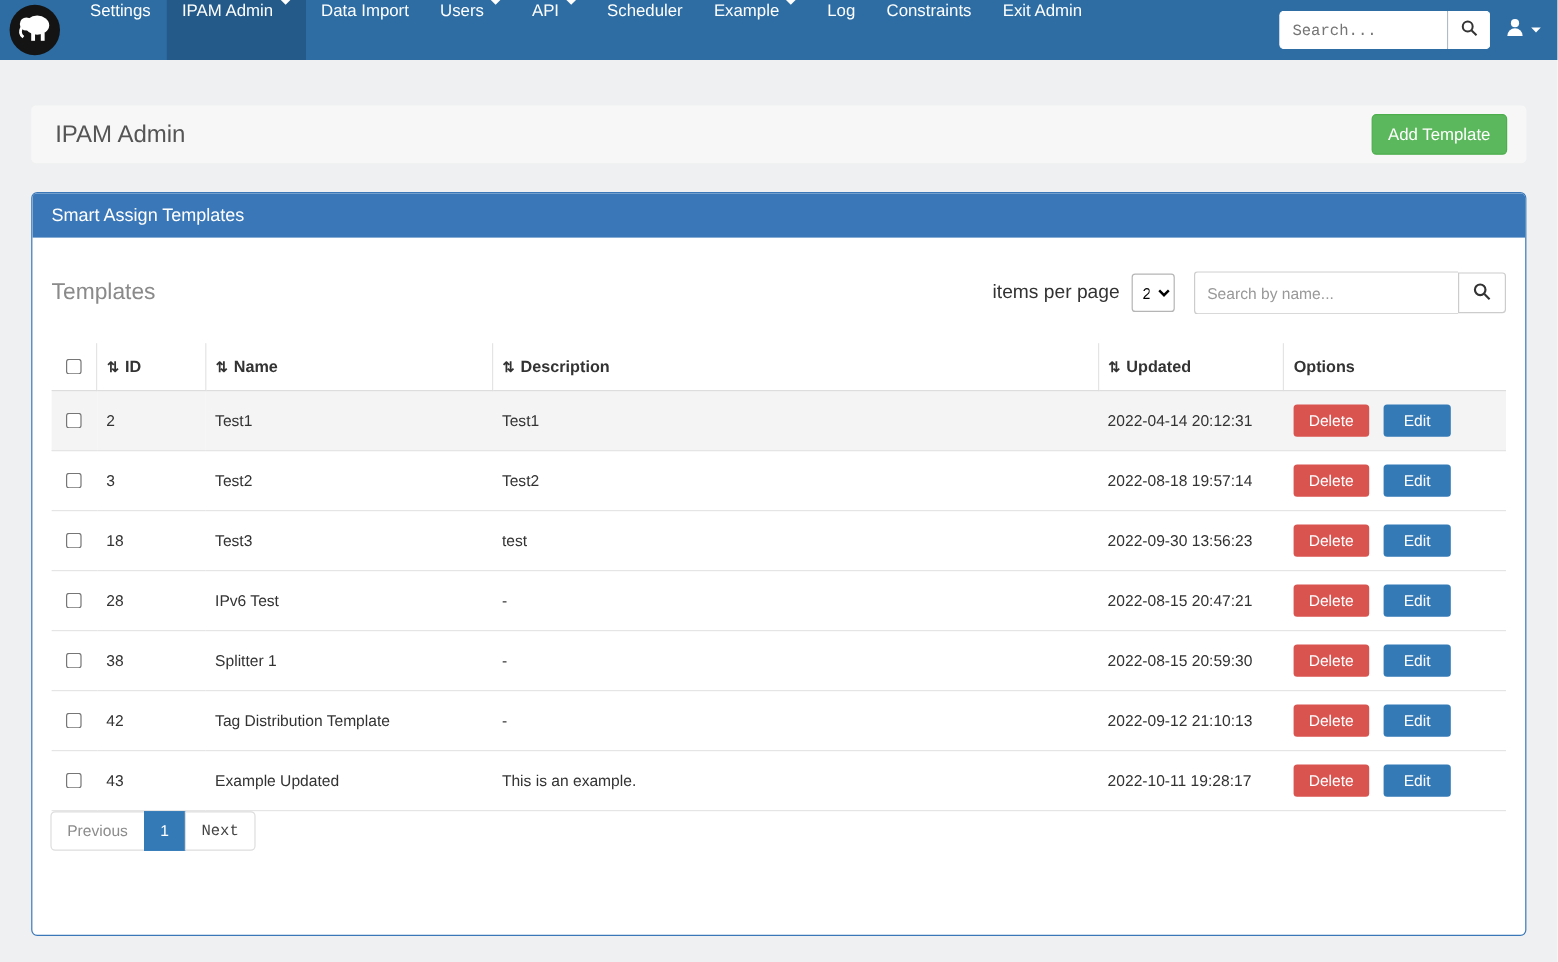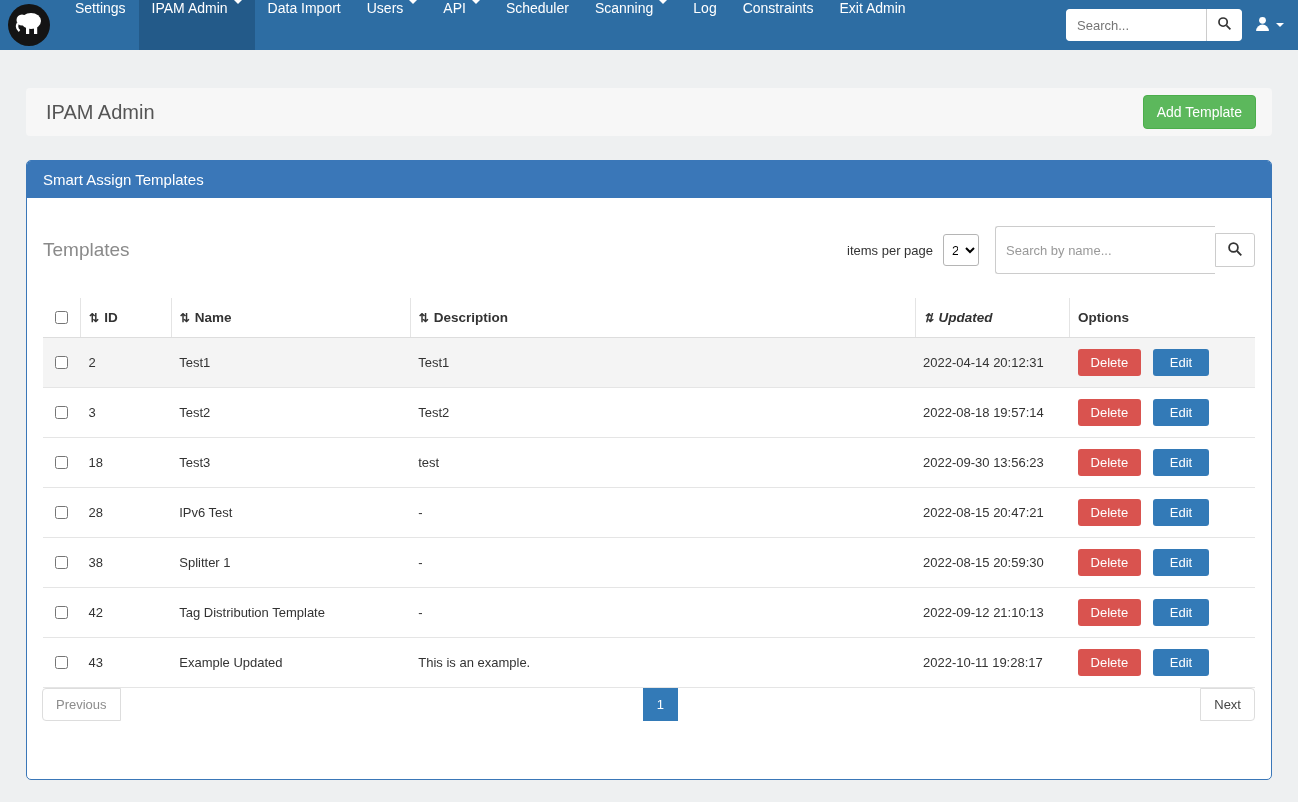--- a/index.html
+++ b/index.html
@@ -50,21 +50,21 @@
     display:inline-block;width:0;height:0;
     border-top:4px solid #fff;
     border-left:4px solid transparent;
     border-right:4px solid transparent;
   }
   .nav-right{margin-left:auto;display:flex;align-items:center;gap:12px;}
   .nav-search{display:flex;align-items:center;}
   .nav-search input{
     height:32px;width:140px;border:1px solid #fff;border-right:none;
     border-radius:4px 0 0 4px;padding:0 10px;font-size:13px;outline:none;
-    font-family:Liberation Sans, sans-serif;
+    font-family:Liberation Mono, monospace;
   }
   .nav-search button{
     height:32px;width:36px;background:#fff;border:1px solid #fff;
     border-left:1px solid #ccc;border-radius:0 4px 4px 0;
     display:flex;align-items:center;justify-content:center;cursor:pointer;
   }
   .user-menu{display:flex;align-items:center;gap:5px;cursor:pointer;color:#fff;}
   
   .container{width:1246px;margin:0 auto;padding-top:38px;}
   .page-header{
@@ -90,29 +90,29 @@
     background:var(--panel_header_blue);
     color:#ffffff;font-size:15px;padding:10px 16px;
   }
   .panel-body{padding:16px;}
   .toolbar{
     display:flex;align-items:center;justify-content:space-between;
     padding:12px 0 24px;
   }
   .section-title{margin:0;font-size:19px;font-weight:400;color:#8a8a8a;}
   .toolbar-right{display:flex;align-items:center;gap:10px;}
-  .ipp-label{font-size:13px;color:#333;}
+  .ipp-label{font-size:16px;color:#333;}
   .ipp-select{
     height:32px;width:36px;border:1px solid #b5b5b5;border-radius:3px;
     font-size:13px;padding:0 4px;background:#fff;cursor:pointer;
     font-family:"Liberation Sans", sans-serif;
   }
   .name-search{display:flex;align-items:center;margin-left:6px;}
   .name-search input{
-    height:48px;width:220px;border:1px solid #ccc;border-right:none;
+    height:36px;width:220px;border:1px solid #ccc;border-right:none;
     border-radius:3px 0 0 3px;padding:0 10px;font-size:13px;outline:none;
     font-family:"Liberation Sans", sans-serif;
   }
   .name-search input::placeholder{color:#999;}
   .name-search button{
     height:34px;width:40px;background:#fff;border:1px solid #ccc;
     border-radius:0 3px 3px 0;display:flex;align-items:center;justify-content:center;
     cursor:pointer;
   }
   
@@ -121,43 +121,43 @@
     text-align:left;font-size:13.5px;font-weight:700;color:#333;
     padding:10px 8px;border-bottom:1px solid #ddd;border-right:1px solid #e4e4e4;
     white-space:nowrap;
   }
   thead th:last-child{border-right:none;}
   .sort-glyph{font-size:12px;color:#333;margin-right:5px;}
   th.col-check{width:36px;}
   th.col-id{width:88px;}
   th.col-name{width:232px;}
   th.col-desc{width:490px;}
-  th.col-updated{width:150px;font-style:italic;}
+  th.col-updated{width:150px;}
   th.col-options{width:180px;}
   tbody td{
     padding:11px 8px;border-bottom:1px solid #e5e5e5;color:#333;
   }
   tbody tr:first-child{background:#f4f4f4;}
   .btn{
     border:none;border-radius:3px;color:#fff;font-size:13px;
     padding:6px 13px;cursor:pointer;margin-right:8px;
     font-family:"Liberation Sans", sans-serif;
   }
   .btn-delete{background:var(--danger_red);text-align:center;}
   .btn-edit{background:var(--primary_blue);padding:6px 17px;}
   
   .summary{text-align:center;font-size:13px;color:#333;margin:34px 0 18px;}
-  .pagination{display:flex;justify-content:space-between;margin-bottom:40px;}
+  .pagination{display:flex;justify-content:flex-start;margin-bottom:40px;}
   .page-link{
     border:1px solid #ddd;background:#fff;color:#8c8c8c;
     font-size:13px;padding:8px 13px;margin-left:-1px;
     text-decoration:none;cursor:pointer;display:inline-block;
   }
   .page-link.first{border-radius:4px 0 0 4px;}
-  .page-link.last{border-radius:0 4px 4px 0;}
+  .page-link.last{border-radius:0 4px 4px 0;font-family:Liberation Mono, monospace;}
   .page-link.active{background:var(--primary_blue);border-color:var(--primary_blue);color:#fff;}
   .page-link.next{color:#444;}
 </style>
 </head>
 <body>
 
 <nav class="navbar">
   <div class="brand">
     <span>
       <svg width="30" height="26" viewBox="0 0 30 26">
@@ -202,21 +202,21 @@
     </a>
   </li>
       <li class="nav-item">
     <a>
       <span class="lbl">Scheduler</span>
 
     </a>
   </li>
       <li class="nav-item">
     <a>
-      <span class="lbl">Scanning</span>
+      <span class="lbl">Example</span>
       <span class="caret"></span>
     </a>
   </li>
       <li class="nav-item">
     <a>
       <span class="lbl">Log</span>
 
     </a>
   </li>
       <li class="nav-item">

